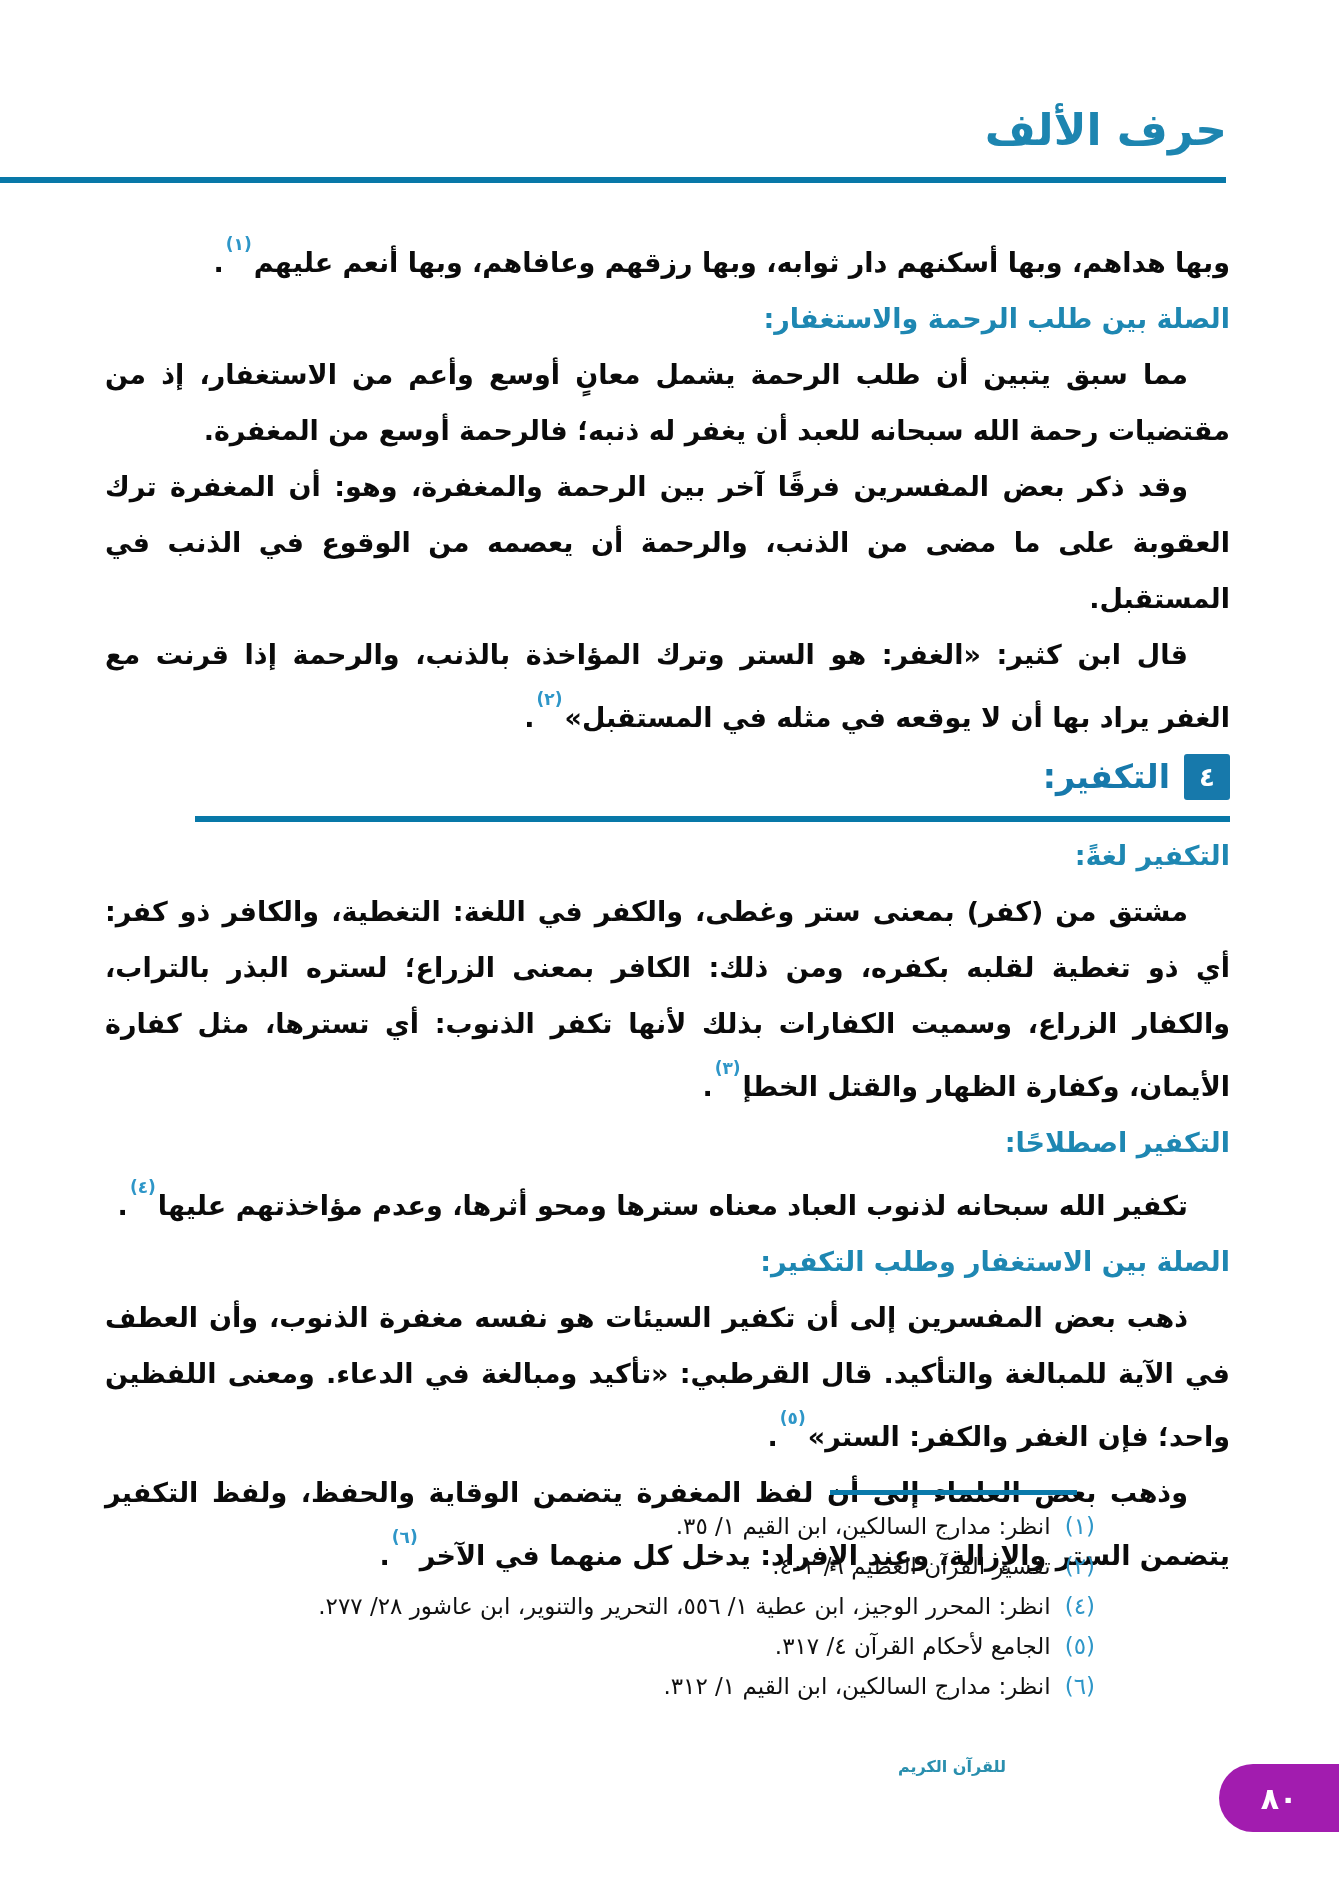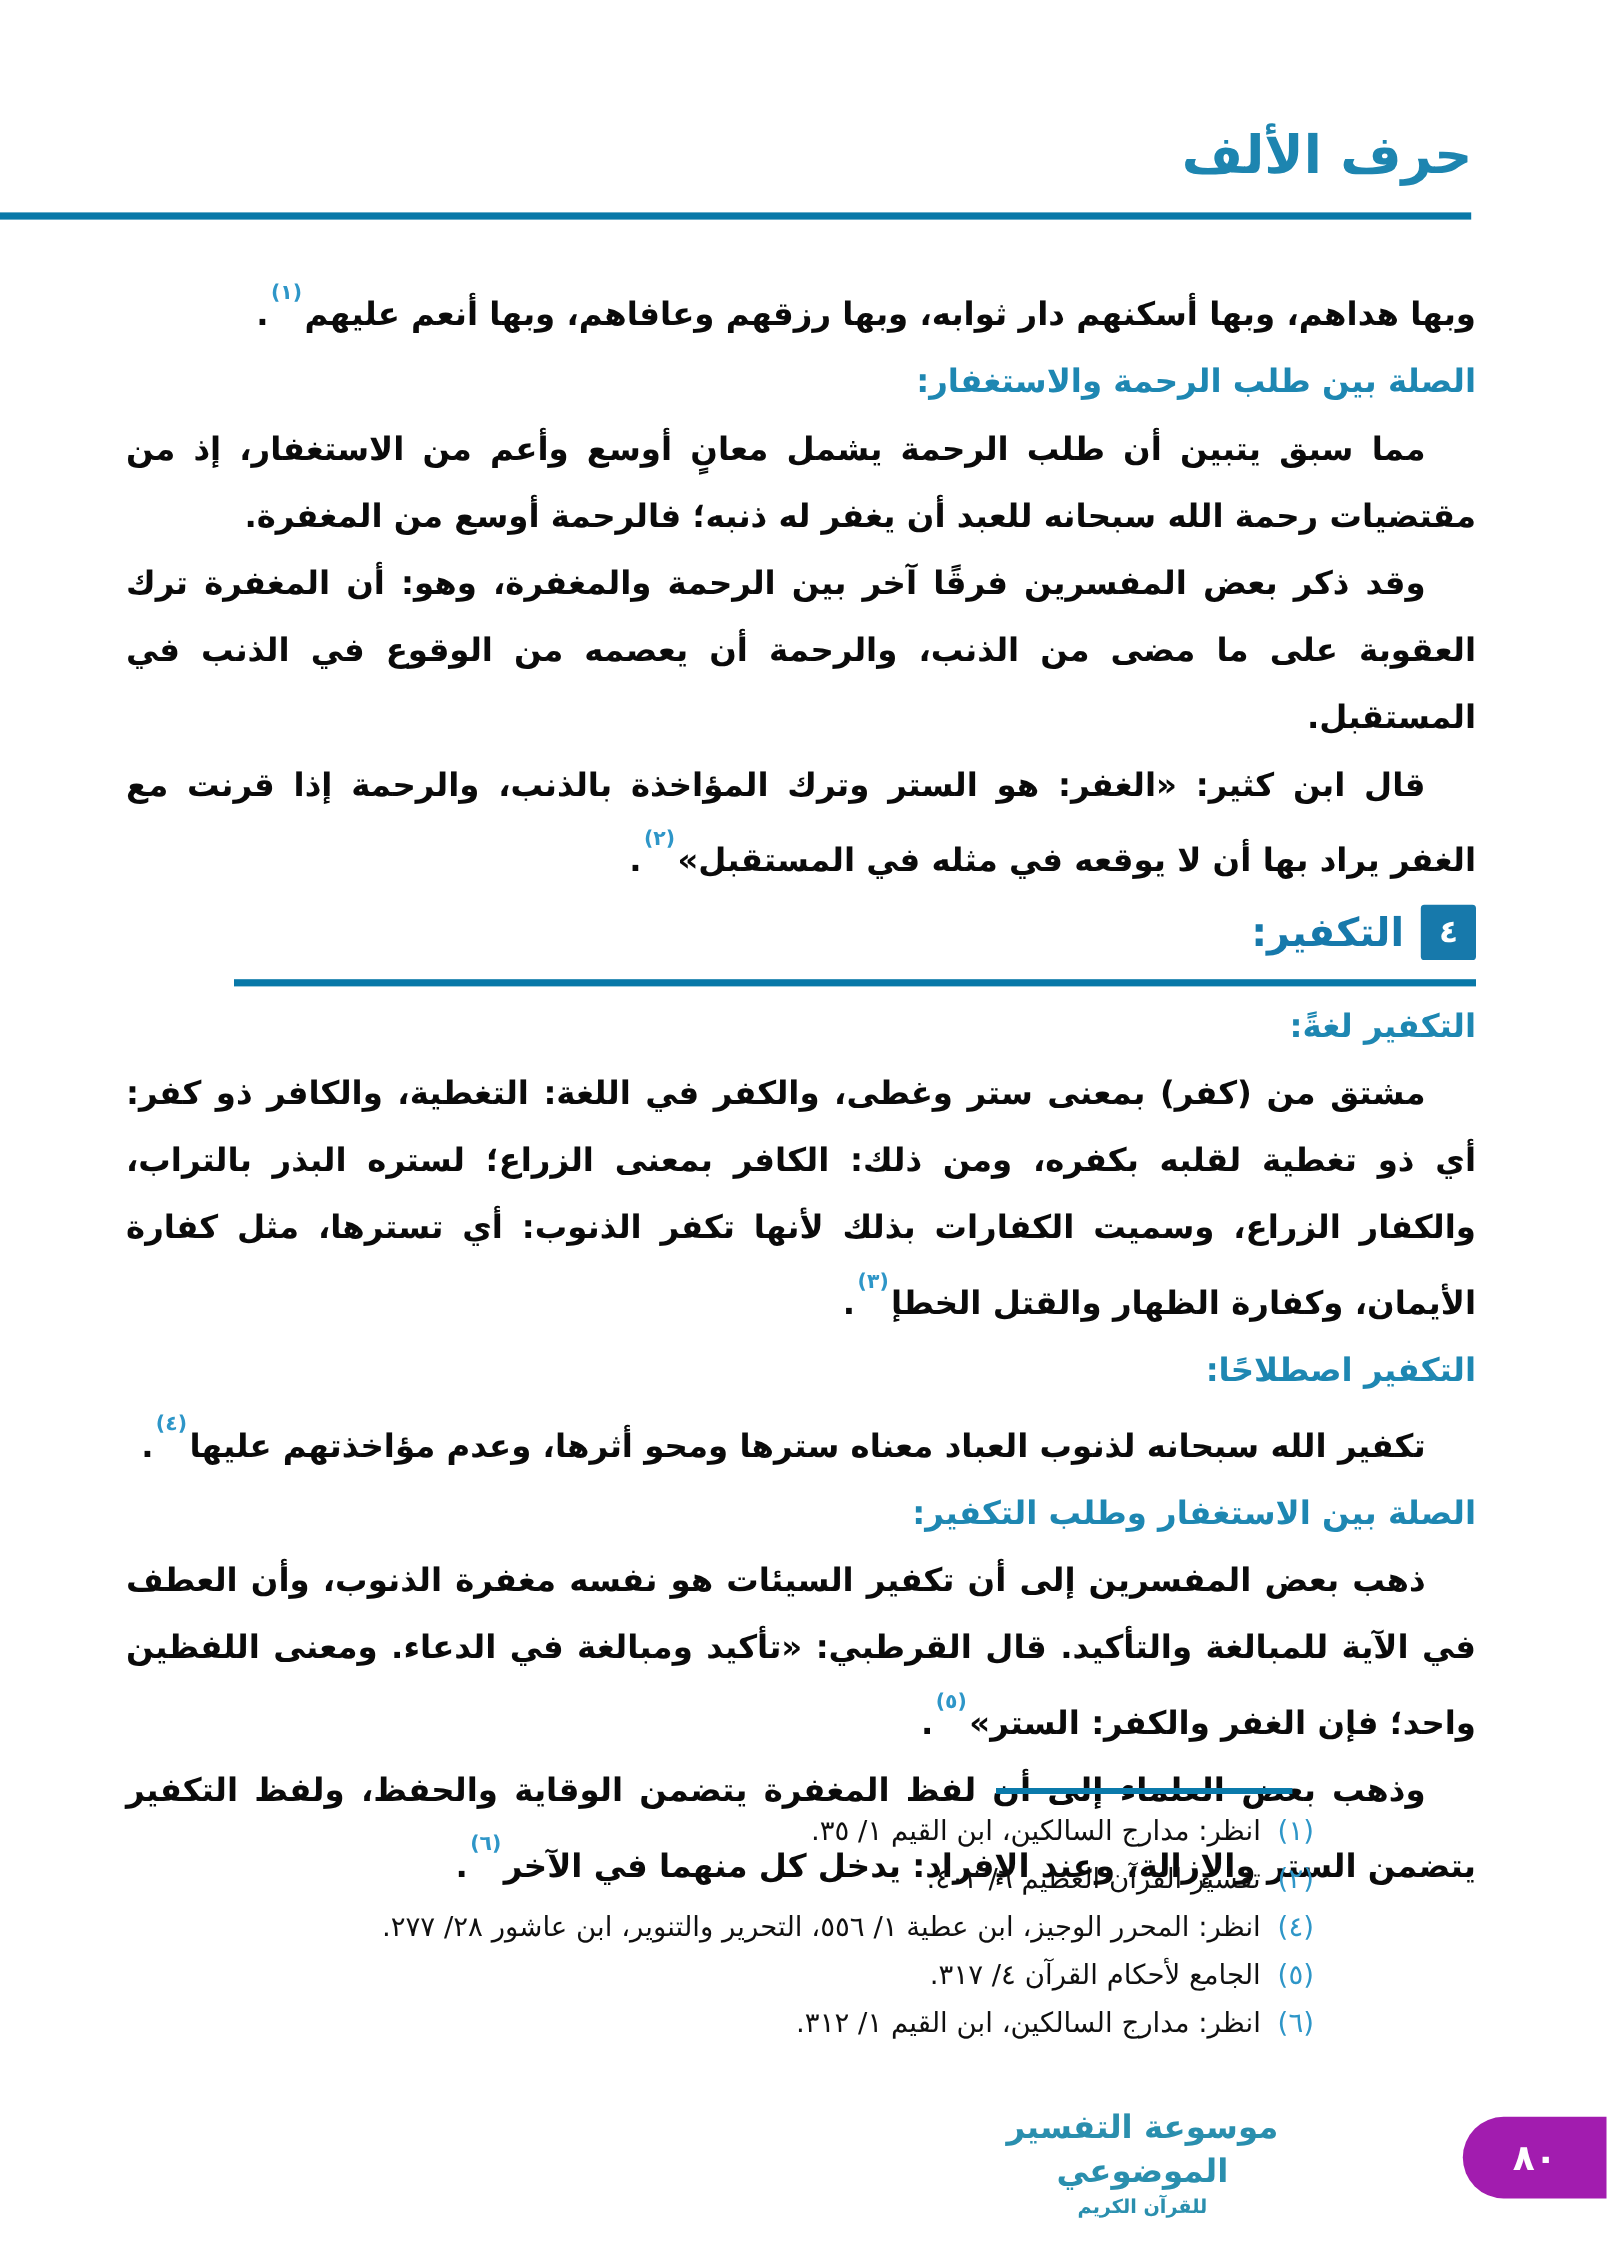--- a/index.html
+++ b/index.html
@@ -131,20 +131,19 @@
   <div class="footnote-rule"></div>
   <div class="footnotes">
     <div class="fn"><span class="fn-num">(١)</span><span>انظر: مدارج السالكين، ابن القيم ١/ ٣٥.</span></div>
     <div class="fn"><span class="fn-num">(٢)</span><span>تفسير القرآن العظيم ٦/ ٤٠٢.</span></div>
     <div class="fn"><span class="fn-num">(٤)</span><span>انظر: المحرر الوجيز، ابن عطية ١/ ٥٥٦، التحرير والتنوير، ابن عاشور ٢٨/ ٢٧٧.</span></div>
     <div class="fn"><span class="fn-num">(٥)</span><span>الجامع لأحكام القرآن ٤/ ٣١٧.</span></div>
     <div class="fn"><span class="fn-num">(٦)</span><span>انظر: مدارج السالكين، ابن القيم ١/ ٣١٢.</span></div>
   </div>
 
   <div class="publisher-logo">
-    <div class="l1">موسوعة التفسير الموضوعي</div>
     <div class="l2">للقرآن الكريم</div>
   </div>
   <div class="page-badge">
     <span>٨٠</span>
   </div>
 
 </div>
 
 </body></html>

